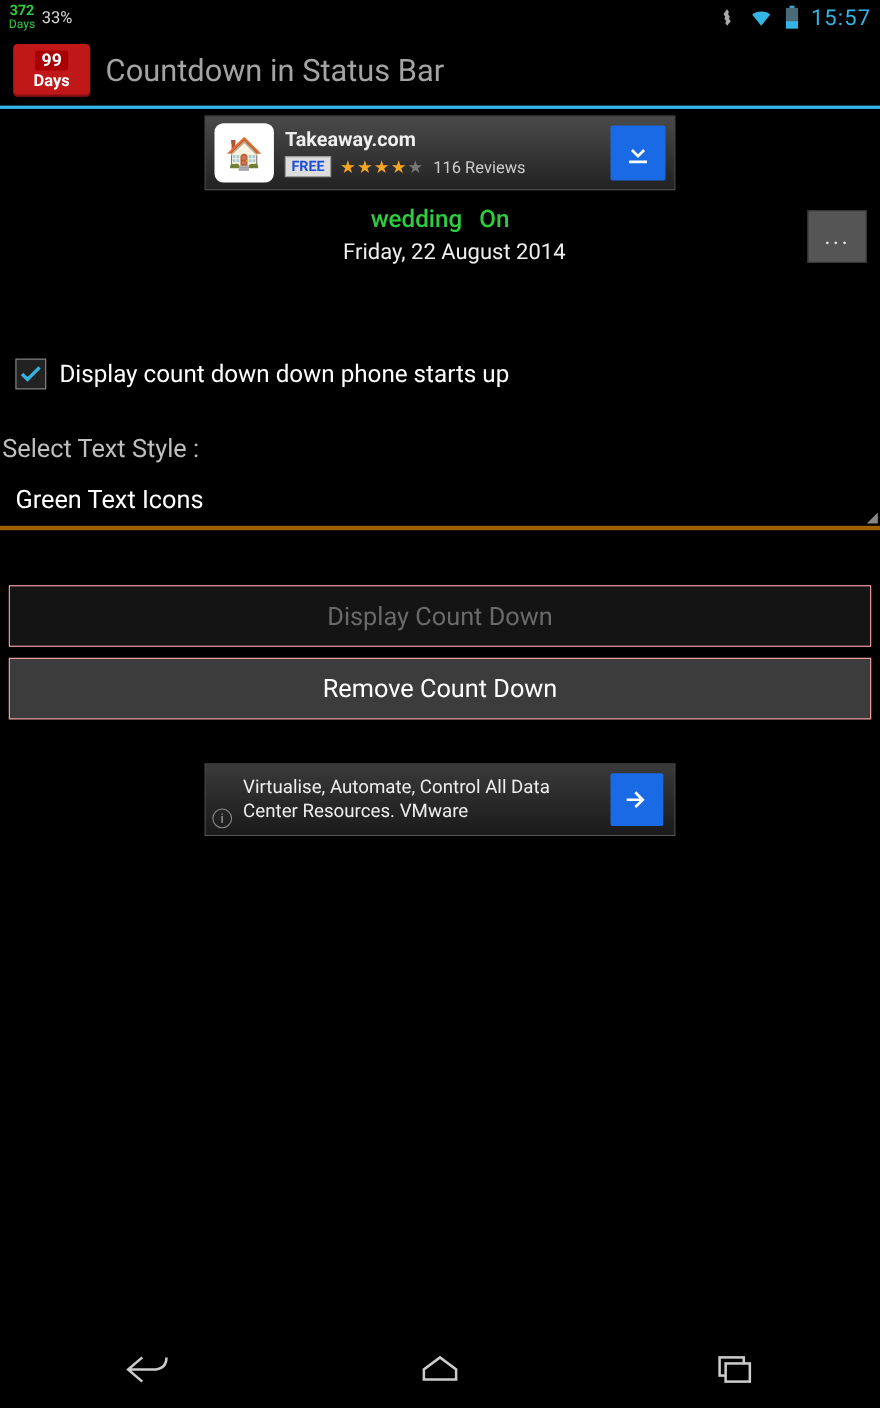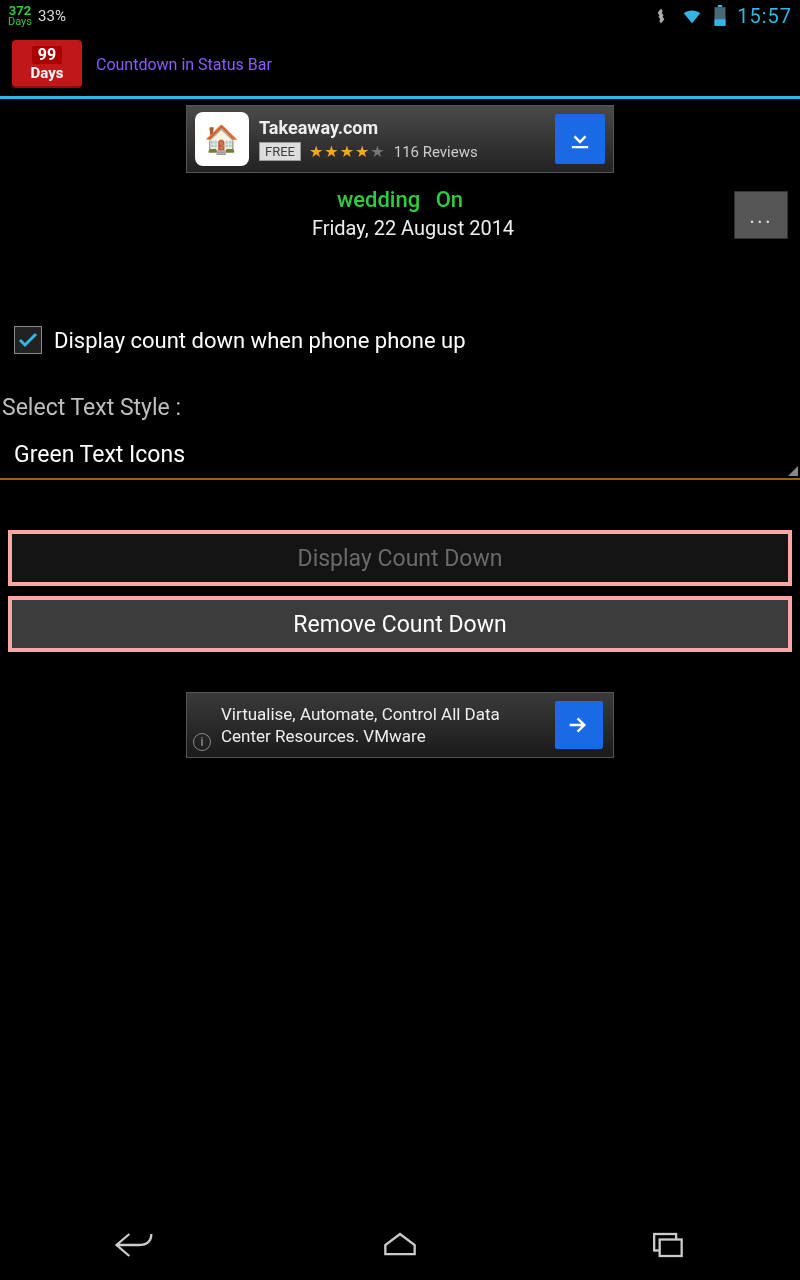--- a/index.html
+++ b/index.html
@@ -45,21 +45,21 @@
     width: 70px; height: 48px;
     background: #c01818;
     border-radius: 4px;
     display: flex; flex-direction: column;
     align-items: center; justify-content: center;
     font-weight: bold;
     box-shadow: inset 0 -2px 0 rgba(0,0,0,.3);
   }
   .app-icon .top { font-size: 16px; line-height: 16px; color:#fff; background:#a00; padding:1px 6px; border-radius:2px;}
   .app-icon .bot { font-size: 15px; line-height: 18px; color:#fff; }
-  .app-title { font-size: 16px; color: #8b5cf6; }
+  .app-title { font-size: 28px; color: #a3a3a3; }
   .divider {
     height: 3px;
     background: #33b5e5;
   }
   
   .ad1 {
     width: 428px;
     margin: 6px auto 0;
     background: linear-gradient(#4a4a4a,#222);
     border: 1px solid #555;
@@ -73,21 +73,21 @@
     width: 54px; height: 54px;
     background: #fff;
     border-radius: 8px;
     display:flex;align-items:center;justify-content:center;
     font-size:28px;
   }
   .ad1 .info { flex: 1; color:#eee; }
   .ad1 .title { font-weight: bold; font-size: 18px; }
   .ad1 .row2 { display:flex; align-items:center; gap:8px; margin-top:4px;}
   .free-badge {
-    background:#ddd; color:#404040; font-weight:normal;
+    background:#ddd; color:#1d4ed8; font-weight:bold;
     font-size:13px; padding:1px 5px; border:1px solid #999;
   }
   .stars { color:#f5a623; font-size:16px; letter-spacing:1px;}
   .stars .dim { color:#777; }
   .reviews { color:#ccc; font-size:15px;}
   .dl-btn {
     width:50px; height:50px;
     background:#1a6ae6;
     display:flex;align-items:center;justify-content:center;
     border-radius:2px;
@@ -129,37 +129,37 @@
   .section-label {
     margin-top:40px;
     padding:0 2px;
     color:#bfbfbf; font-size:23px;
   }
   .spinner {
     margin-top:14px;
     padding:6px 14px 10px;
     font-size:23px;
     color:#fff;
-    border-bottom:2px solid #a16207;
+    border-bottom:4px solid #a16207;
     position:relative;
   }
   .spinner::after{
     content:"";
     position:absolute; right:2px; bottom:2px;
     width:0;height:0;
     border-left:10px solid transparent;
     border-bottom:10px solid #888;
   }
   
   .big-btn {
     margin:10px 8px 0;
     height:56px;
     display:flex;align-items:center;justify-content:center;
     font-size:23px;
-    border:4px solid #fca5a5;
+    border:1px solid #fca5a5;
     background:#3c3c3c;
   }
   .big-btn.disabled{
     background:#141414;
     color:#6a6a6a;
   }
   .big-btn.first { margin-top:50px;}
   
   .ad2 {
     width:428px;
@@ -261,21 +261,21 @@
   </div>
   <div class="more-btn">...</div>
 </div>
 
 <div class="check-row">
   <div class="holo-check">
     <svg viewBox="0 0 24 24">
         <path fill="none" stroke="#33b5e5" stroke-width="3" d="M4 12l5 5L20 6"></path>
       </svg>
   </div>
-  <div class="check-label">Display count down when phone phone up</div>
+  <div class="check-label">Display count down down phone starts up</div>
 </div>
 
 <div class="section-label">Select Text Style :</div>
 <div class="spinner">Green Text Icons</div>
 
 <div class="big-btn disabled first">Display Count Down</div>
 <div class="big-btn">Remove Count Down</div>
 
 <div class="ad2">
   <div class="info-icon">i</div>

